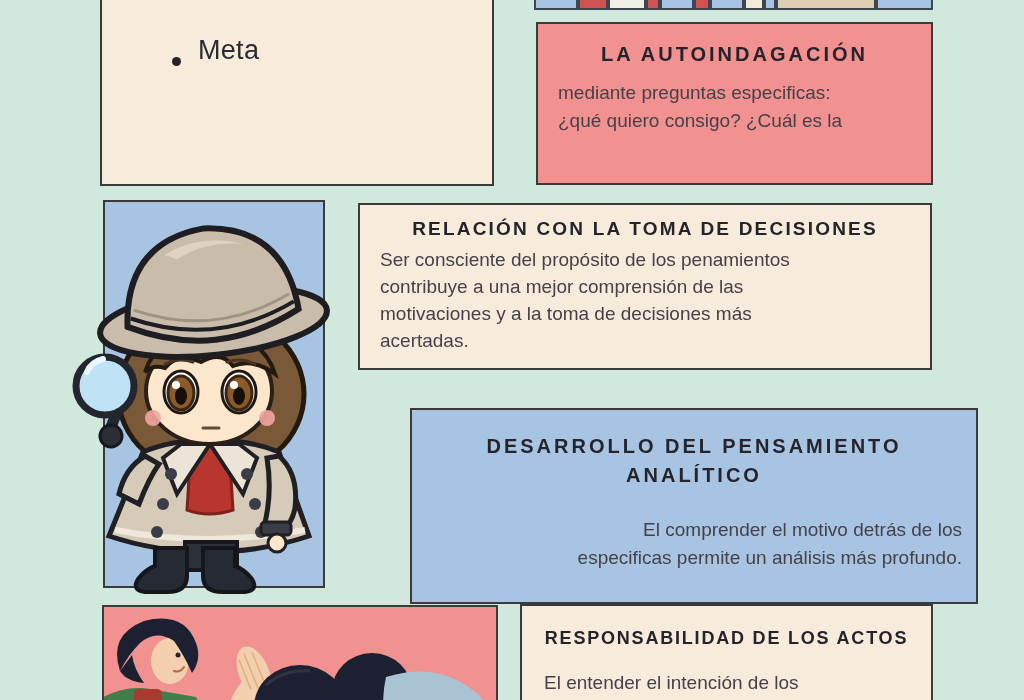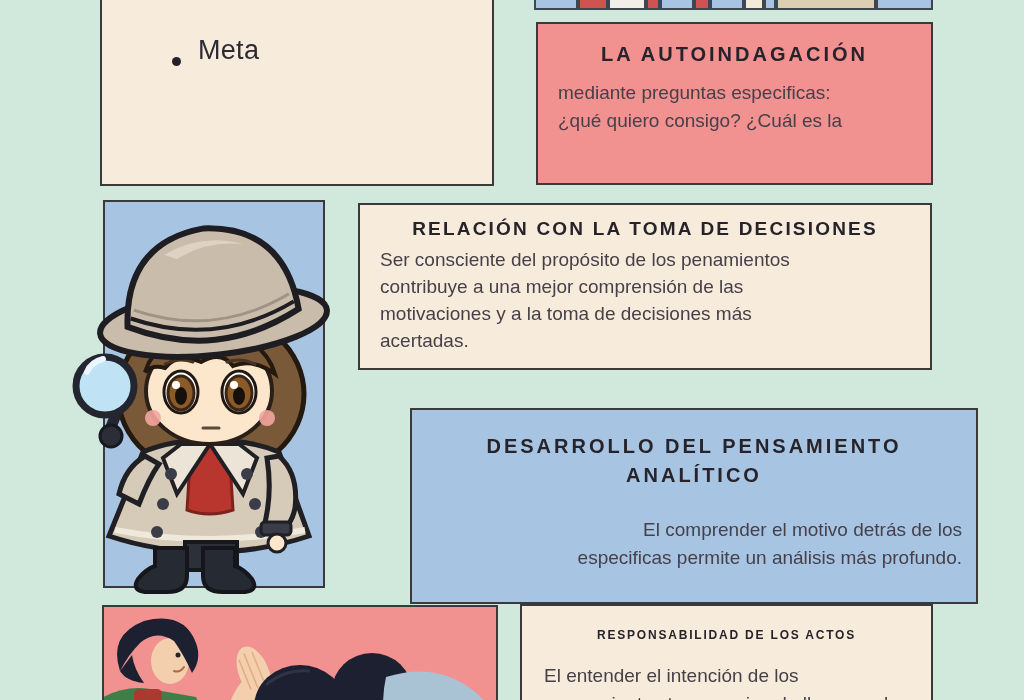--- a/index.html
+++ b/index.html
@@ -42,21 +42,21 @@
   .card-relacion .card-body{margin:7px 14px 0 20px;line-height:1.42;}
 
   .card-desarrollo{left:362px;top:408px;width:568px;height:196px;margin-left:48px;}
   .card-desarrollo .card-title{margin-top:22px;line-height:1.45;}
   .card-desarrollo .card-body{margin:26px 14px 0 20px;text-align:right;}
 
   .card-people{left:102px;top:605px;width:396px;height:140px;overflow:hidden;}
   .people-svg{position:absolute;left:0;top:0;}
 
   .card-resp{left:520px;top:604px;width:413px;height:140px;}
-  .card-resp .card-title{margin-top:22px;font-size:12px;letter-spacing:1.8px;}
+  .card-resp .card-title{margin-top:22px;font-size:18px;letter-spacing:1.8px;}
   .card-resp .card-body{margin:20px 12px 0 22px;}
 </style>
 </head>
 <body>
 
 <div class="canvas">
 
   <div class="strip">
       <div class="strip-block" style="background: rgb(167, 197, 227); width: 44px;"></div>
       <div class="strip-block" style="background: rgb(207, 83, 80); width: 30px;"></div>

